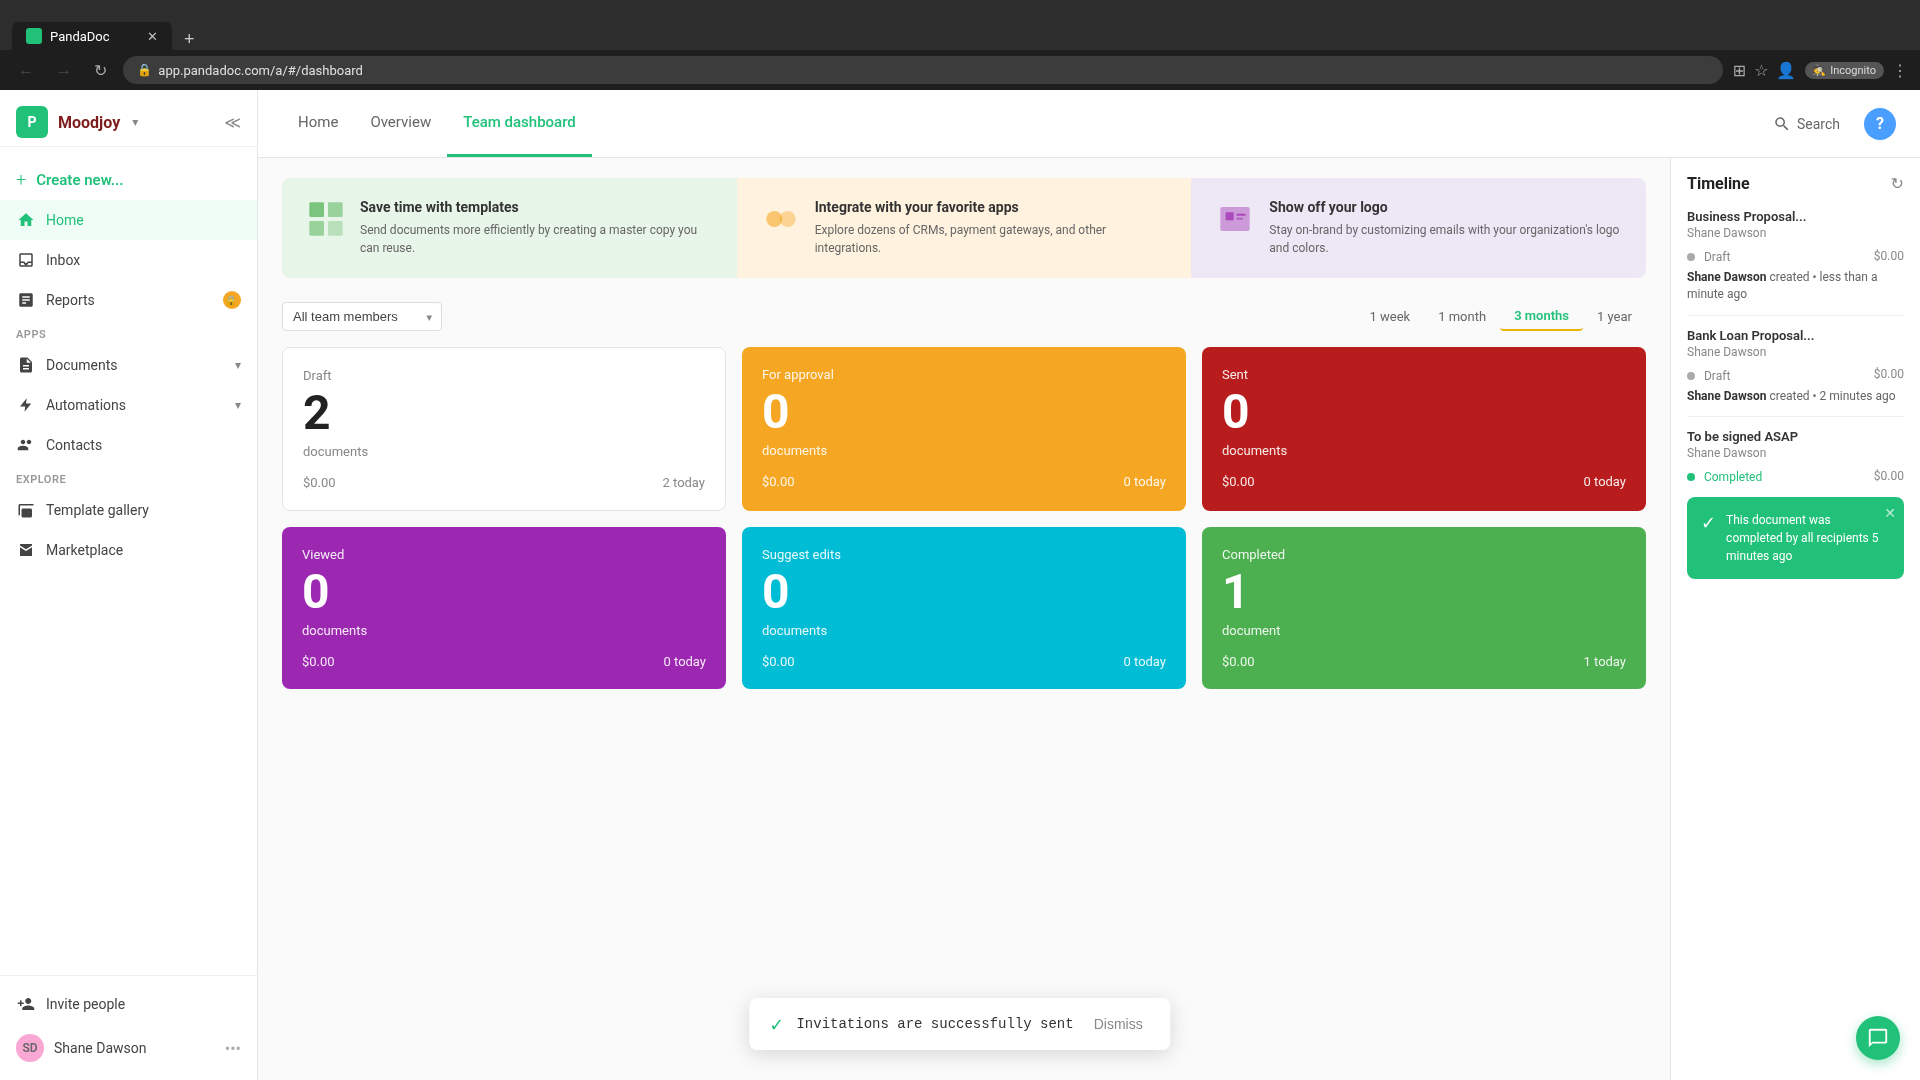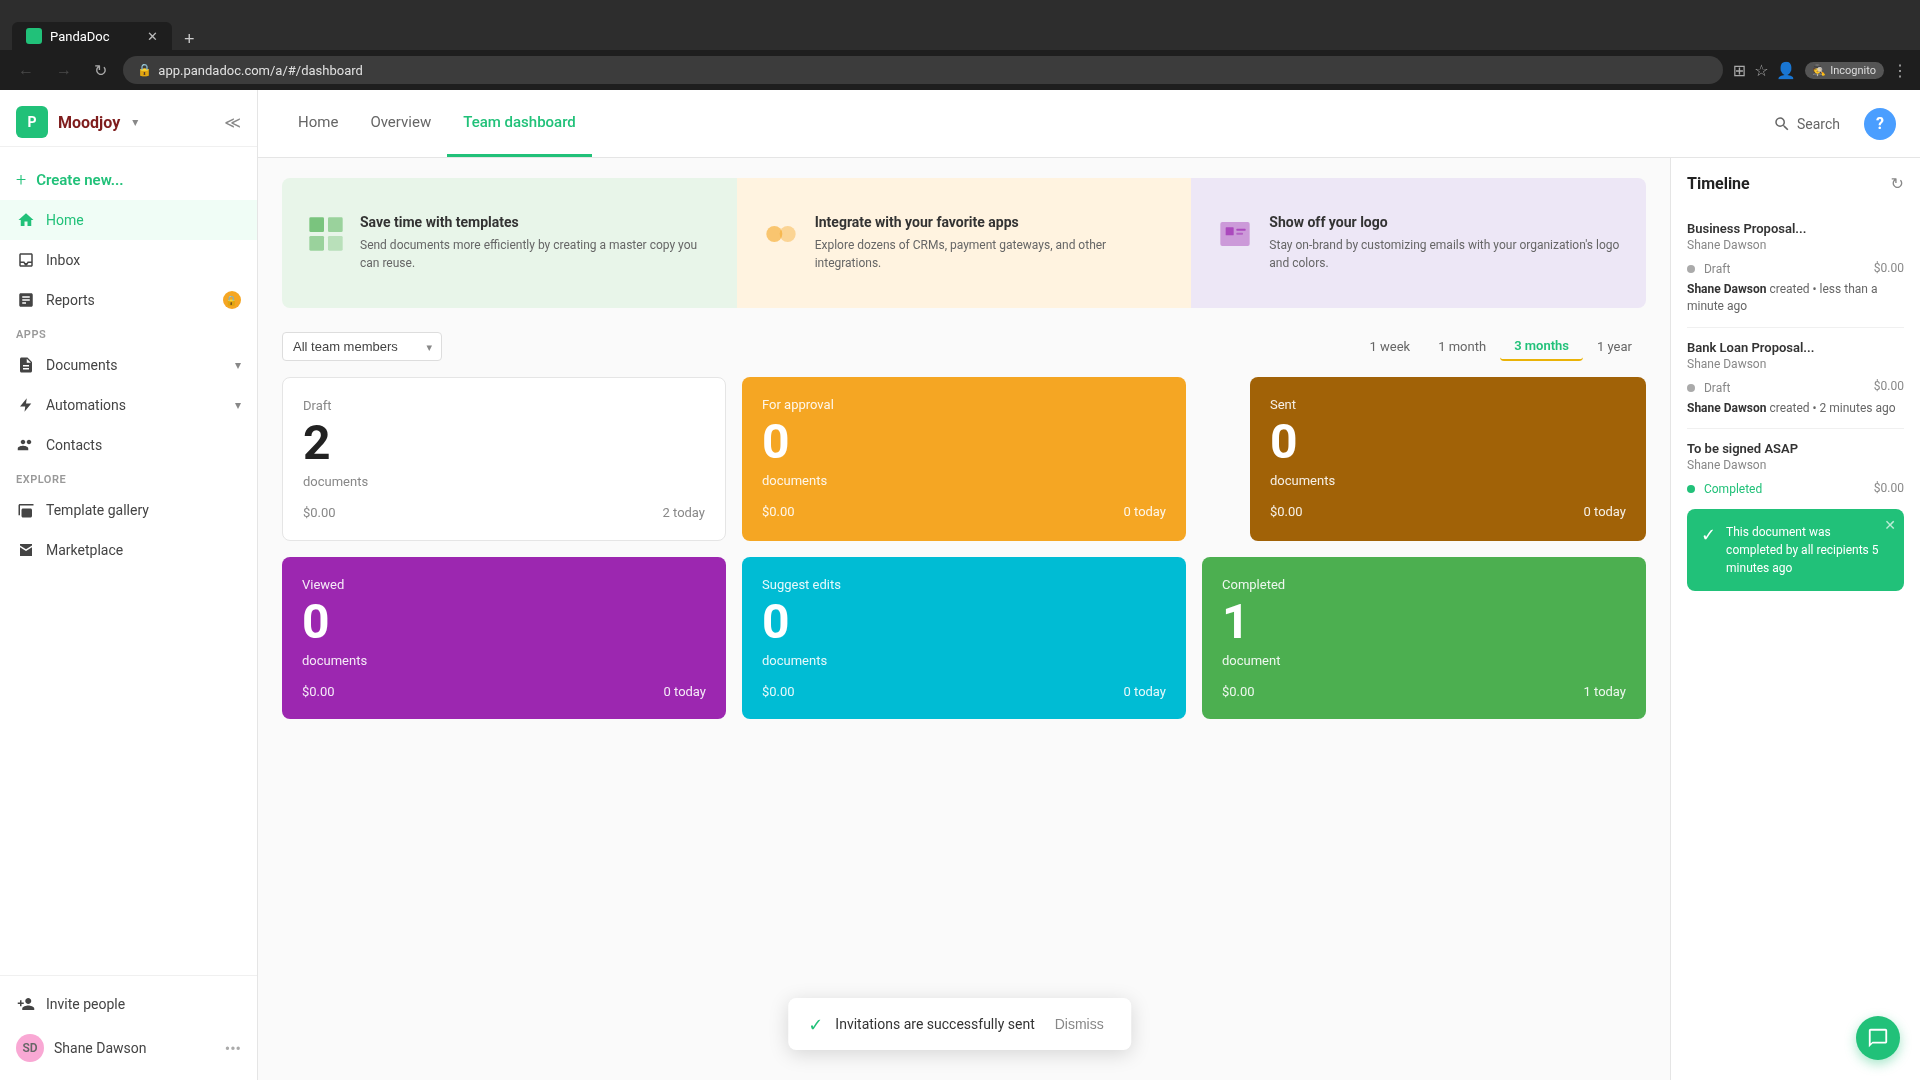--- a/index.html
+++ b/index.html
@@ -64,21 +64,21 @@
     .top-nav-search { display: flex; align-items: center; gap: 6px; color: #666; cursor: pointer; font-size: 14px; }
     .top-nav-help { width: 32px; height: 32px; background: #4a9eff; border-radius: 50%; display: flex; align-items: center; justify-content: center; color: white; font-weight: 700; font-size: 16px; cursor: pointer; }
 
     
     .content { flex: 1; display: flex; overflow: hidden; }
     .content-main { flex: 1; overflow-y: auto; padding: 20px 24px; }
     .content-sidebar { width: 250px; background: #fff; border-left: 1px solid #e5e5e5; overflow-y: auto; padding: 16px; }
 
     
     .promo-cards { display: flex; gap: 0; margin-bottom: 24px; border-radius: 8px; overflow: hidden; }
-    .promo-card { flex: 1; padding: 36px 24px; display: flex; align-items: flex-start; gap: 14px; }
+    .promo-card { flex: 1; padding: 21px 24px; display: flex; align-items: flex-start; gap: 14px; }
     .promo-card:nth-child(1) { background: #e8f5e9; }
     .promo-card:nth-child(2) { background: #fff3e0; }
     .promo-card:nth-child(3) { background: #ede7f6; }
     .promo-card-icon { font-size: 28px; flex-shrink: 0; }
     .promo-card-content h4 { font-size: 14px; font-weight: 700; color: #333; margin-bottom: 6px; }
     .promo-card-content p { font-size: 12px; color: #666; line-height: 1.5; }
 
     
     .filter-row { display: flex; align-items: center; gap: 20px; margin-bottom: 16px; justify-content: flex-end; }
     .filter-select { border: 1px solid #ddd; background: #fff; border-radius: 4px; padding: 6px 28px 6px 10px; font-size: 13px; color: #444; cursor: pointer; appearance: none; min-width: 160px; position: relative; }
@@ -86,21 +86,21 @@
     .filter-select-wrap::after { content: '▾'; position: absolute; right: 10px; top: 50%; transform: translateY(-50%); color: #888; pointer-events: none; font-size: 11px; }
     .period-tabs { display: flex; align-items: center; gap: 0; margin-left: auto; }
     .period-tab { padding: 6px 14px; font-size: 13px; color: #666; cursor: pointer; border-radius: 4px; }
     .period-tab.active { color: #21c179; font-weight: 600; border-bottom: 2px solid #eab308; }
 
     
     .stat-cards { display: grid; grid-template-columns: 1fr 1fr 1fr; gap: 16px; margin-bottom: 16px; }
     .stat-card { border-radius: 8px; padding: 20px; display: flex; flex-direction: column; }
     .stat-card.white { background: #fff; border: 1px solid #e5e5e5; }
     .stat-card.orange { background: #f5a623; }
-    .stat-card.blue { background: #a16207; margin-left: 48px; }
+    .stat-card.blue { background: #b91c1c; }
     .stat-card-label { font-size: 13px; margin-bottom: 4px; }
     .stat-card.white .stat-card-label { color: #888; }
     .stat-card.orange .stat-card-label { color: rgba(255,255,255,0.9); }
     .stat-card.blue .stat-card-label { color: rgba(255,255,255,0.9); }
     .stat-card-value { font-size: 48px; font-weight: 700; line-height: 1.1; margin-bottom: 4px; }
     .stat-card.white .stat-card-value { color: #222; }
     .stat-card.orange .stat-card-value { color: white; }
     .stat-card.blue .stat-card-value { color: white; }
     .stat-card-sub { font-size: 13px; }
     .stat-card.white .stat-card-sub { color: #888; }
@@ -122,21 +122,21 @@
     .stat-card.teal .stat-card-value,
     .stat-card.green .stat-card-value { color: white; }
     .stat-card.purple .stat-card-sub,
     .stat-card.teal .stat-card-sub,
     .stat-card.green .stat-card-sub { color: rgba(255,255,255,0.9); }
     .stat-card.purple .stat-card-footer,
     .stat-card.teal .stat-card-footer,
     .stat-card.green .stat-card-footer { color: rgba(255,255,255,0.9); }
 
     
-    .timeline-header { display: flex; justify-content: space-between; align-items: center; margin-bottom: 16px; }
+    .timeline-header { display: flex; justify-content: space-between; align-items: center; margin-bottom: 4px; }
     .timeline-title { font-size: 16px; font-weight: 700; color: #222; }
     .timeline-refresh { color: #888; cursor: pointer; font-size: 16px; }
 
     .timeline-item { padding: 12px 0; border-bottom: 1px solid #f0f0f0; }
     .timeline-item:last-child { border-bottom: none; }
     .timeline-doc-title { font-size: 13px; font-weight: 600; color: #333; margin-bottom: 2px; }
     .timeline-doc-author { font-size: 12px; color: #888; margin-bottom: 6px; }
     .timeline-status-row { display: flex; justify-content: space-between; align-items: center; margin-bottom: 4px; }
     .status-dot { display: inline-block; width: 8px; height: 8px; border-radius: 50%; margin-right: 5px; }
     .status-dot.draft { background: #aaa; }
@@ -149,21 +149,21 @@
     
     .completion-card { background: #21c179; border-radius: 8px; padding: 14px; margin-top: 12px; position: relative; }
     .completion-card-content { display: flex; gap: 10px; align-items: flex-start; }
     .completion-check { color: white; font-size: 18px; flex-shrink: 0; margin-top: 1px; }
     .completion-text { font-size: 12px; color: white; line-height: 1.5; }
     .completion-close { position: absolute; top: 8px; right: 8px; color: rgba(255,255,255,0.7); cursor: pointer; font-size: 14px; }
 
     
     .toast { position: fixed; bottom: 30px; left: 50%; transform: translateX(-50%); background: white; border-radius: 8px; box-shadow: 0 4px 20px rgba(0,0,0,0.15); padding: 14px 20px; display: flex; align-items: center; gap: 12px; font-size: 14px; color: #333; z-index: 1000; min-width: 320px; }
     .toast-check { color: #21c179; font-size: 18px; }
-    .toast-text { flex: 1; }
+    .toast-text { flex: 1; font-family: Liberation Mono, monospace; }
     .toast-dismiss { background: none; border: none; color: #888; cursor: pointer; font-size: 14px; font-weight: 500; padding: 4px 8px; border-radius: 4px; }
 
     
     .chat-btn { position: fixed; bottom: 20px; right: 20px; width: 44px; height: 44px; background: #21c179; border-radius: 50%; display: flex; align-items: center; justify-content: center; color: white; font-size: 20px; cursor: pointer; box-shadow: 0 4px 12px rgba(33,193,121,0.4); }
 
     
     ::-webkit-scrollbar { width: 6px; }
     ::-webkit-scrollbar-track { background: #f1f1f1; }
     ::-webkit-scrollbar-thumb { background: #ccc; border-radius: 3px; }
   </style>

